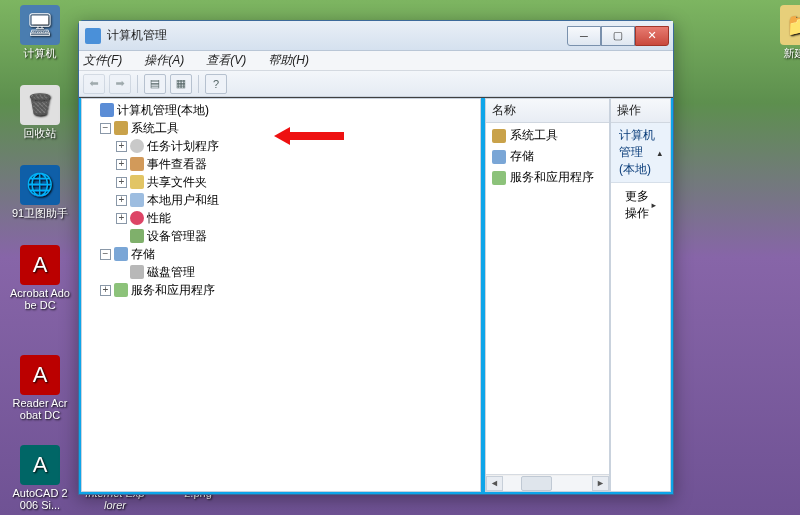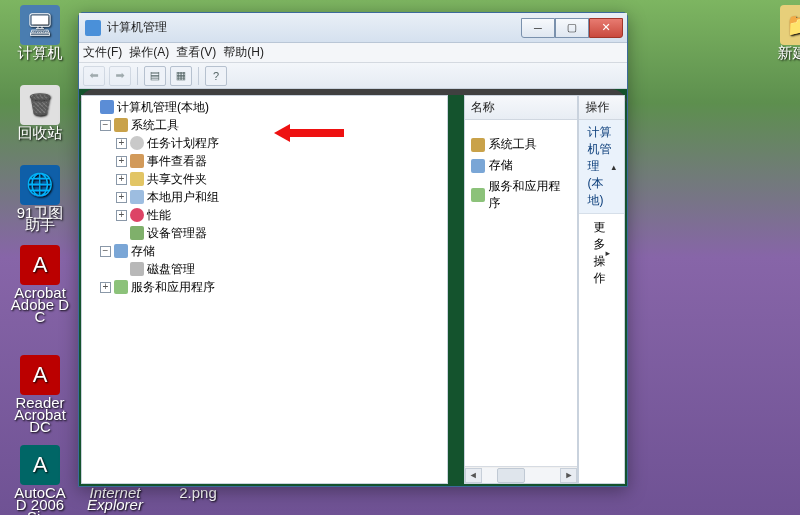--- a/index.html
+++ b/index.html
@@ -1,48 +1,48 @@
 <!DOCTYPE html>
 <html><head>
 <meta charset="utf-8">
 <style>
 * { box-sizing: border-box; margin: 0; padding: 0; font-family: "Microsoft YaHei", "SimSun", Tahoma, sans-serif; font-size: 12px; }
 body { width: 800px; height: 515px; overflow: hidden; position: relative; background: linear-gradient(180deg, #7db561 0%, #5d8f4e 20%, #8765a8 50%, #6f5294 100%); }
 .desktop-icon { position: absolute; width: 60px; text-align: center; color: #fff; text-shadow: 1px 1px 2px #000; }
 .desktop-icon .ico { width: 40px; height: 40px; margin: 0 auto 2px; background: #3a6ea5; border-radius: 4px; display: flex; align-items: center; justify-content: center; font-size: 22px; color: #fff; }
-.desktop-icon .lbl { font-size: 15px; line-height: 12px; word-break: break-all; }
+.desktop-icon .lbl { font-size: 11px; line-height: 12px; word-break: break-all; }
 .di-computer { left: 10px; top: 5px; } .di-computer .ico{ background:#4a7db0;}
 .di-recycle { left: 10px; top: 85px; } .di-recycle .ico{ background:#e0e0e0; color:#555;}
 .di-91weitu { left: 10px; top: 165px; } .di-91weitu .ico{ background:#0f5fa8;}
 .di-acroread { left: 10px; top: 245px; } .di-acroread .ico{ background:#b00;}
 .di-adobe { left: 10px; top: 355px; } .di-adobe .ico{ background:#b00;}
 .di-autocad { left: 10px; top: 445px; } .di-autocad .ico{ background:#066;}
 .di-ie { left: 85px; top: 445px; font-style: italic; } .di-ie .ico{ background:#1e6fb8;}
 .di-2png { left: 168px; top: 445px; } .di-2png .ico{ background:#7a2f9c;}
 .di-xinjian { left: 770px; top: 5px; } .di-xinjian .ico{ background:#e7cf7a; color:#8a6d1f;}
 
 
-.window { position: absolute; left: 78px; top: 12px; width: 550px; height: 475px; background: #14532d; border: 1px solid #3c6a9a; border-radius: 5px 5px 0 0; box-shadow: 0 4px 18px rgba(0,0,0,.35); display: flex; flex-direction: column; }
+.window { position: absolute; left: 78px; top: 20px; width: 596px; height: 475px; background: #0ea5e9; border: 1px solid #3c6a9a; border-radius: 5px 5px 0 0; box-shadow: 0 4px 18px rgba(0,0,0,.35); display: flex; flex-direction: column; }
 .titlebar { height: 30px; background: linear-gradient(#e9eff6,#d5e1ef); display: flex; align-items: center; padding: 0 4px 0 6px; border-bottom: 1px solid #b9c6d6; }
 .titlebar .appico { width: 16px; height: 16px; background:#4a90d9; border-radius:2px; margin-right:6px; display:inline-block; }
 .titlebar .title { flex: 1; color:#1a1a1a; }
 .winbtns { display:flex; gap:0; }
 .winbtn { width: 34px; height: 20px; border: 1px solid #7a91ad; background: linear-gradient(#f7f9fc,#dfe7f1); display:flex; align-items:center; justify-content:center; font-size:11px; color:#333; border-radius:0;}
 .winbtn.min{ border-radius: 0 0 0 3px;}
 .winbtn.close { background: linear-gradient(#e77b71,#c9493d); color:#fff; border-color:#a13529; border-radius: 0 0 3px 0;}
-.menubar { height: 20px; background:#f4f6f9; border-bottom:1px solid #d4d9e0; display:flex; align-items:center; padding:0 4px; gap:7px;}
+.menubar { height: 20px; background:#f4f6f9; border-bottom:1px solid #d4d9e0; display:flex; align-items:center; padding:0 4px; gap:22px;font-style:italic;}
 .menubar span { color:#222; cursor:default;}
 .toolbar { height: 26px; background: linear-gradient(#f3f6fa,#e5ebf3); border-bottom:1px solid #c9d2dd; display:flex; align-items:center; padding:0 4px; gap:4px;}
 .tbtn { width:22px; height:20px; border:1px solid #b6c1cf; background:#eef2f8; border-radius:2px; display:flex; align-items:center; justify-content:center; font-size:11px; color:#566;}
 .tbtn.disabled { opacity:.5;}
 .tsep{ width:1px; height:18px; background:#c3ccd8; margin:0 2px;}
-.body { flex:1; display:flex; border-top:6px solid #404040;border-radius:16px;}
+.body { flex:1; display:flex; border-top:1px solid #404040;}
 .pane { background:#fff; border:1px solid #c9d2dd; margin:0 0 2px 2px; display:flex; flex-direction:column;}
 .pane.tree { width: 400px; }
-.pane.mid { width: 125px; margin-left:16px;gap:12px;}
+.pane.mid { width: 125px; margin-left:4px;}
 .pane.right{ flex:1; margin-left:0; margin-right:2px;}
 .paneheader{ background: linear-gradient(#f6f8fb,#e8edf4); border-bottom:1px solid #d0d7e0; padding:3px 6px; color:#222;}
 .treebody{ flex:1; overflow:auto; padding:2px 0 2px 4px; position:relative;}
 .node{ display:flex; align-items:center; height:18px; gap:3px; white-space:nowrap;}
 .toggle{ width:11px; height:11px; border:1px solid #8a98a8; background:#fff; display:flex; align-items:center; justify-content:center; font-size:10px; line-height:1; color:#555; }
 .toggle.empty{ border:none; background:none;}
 .nico{ width:14px; height:14px; border-radius:2px; display:inline-block;}
 .nico.root{ background:#5b8dd6;}
 .nico.tools{ background:#c9a24a;}
 .nico.sched{ background:#c9c9c9; border-radius:50%;}

